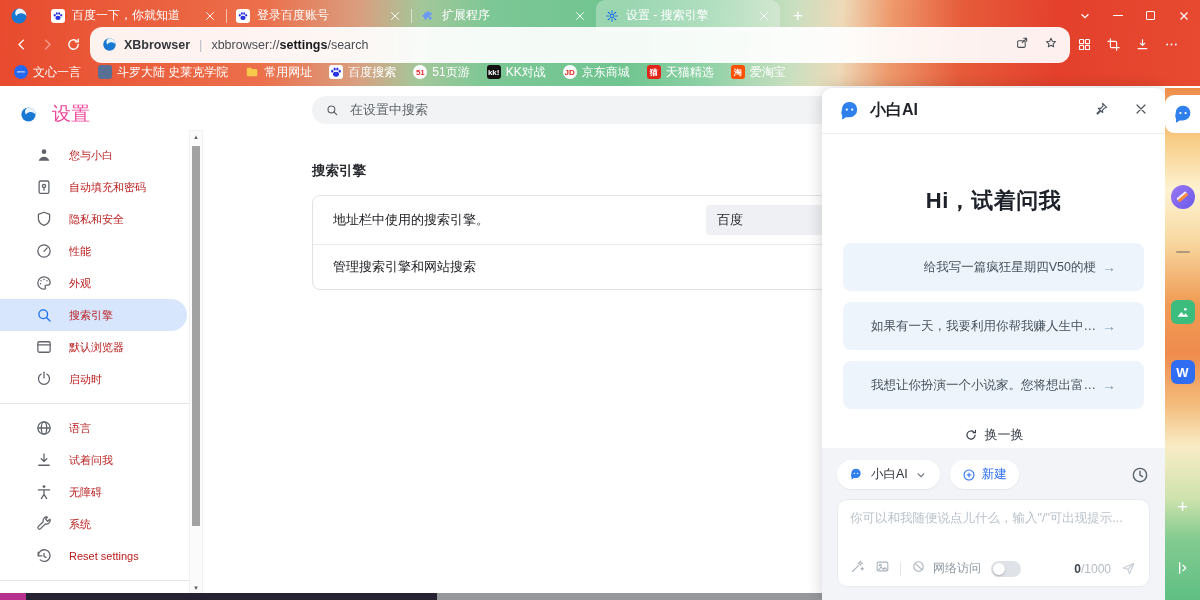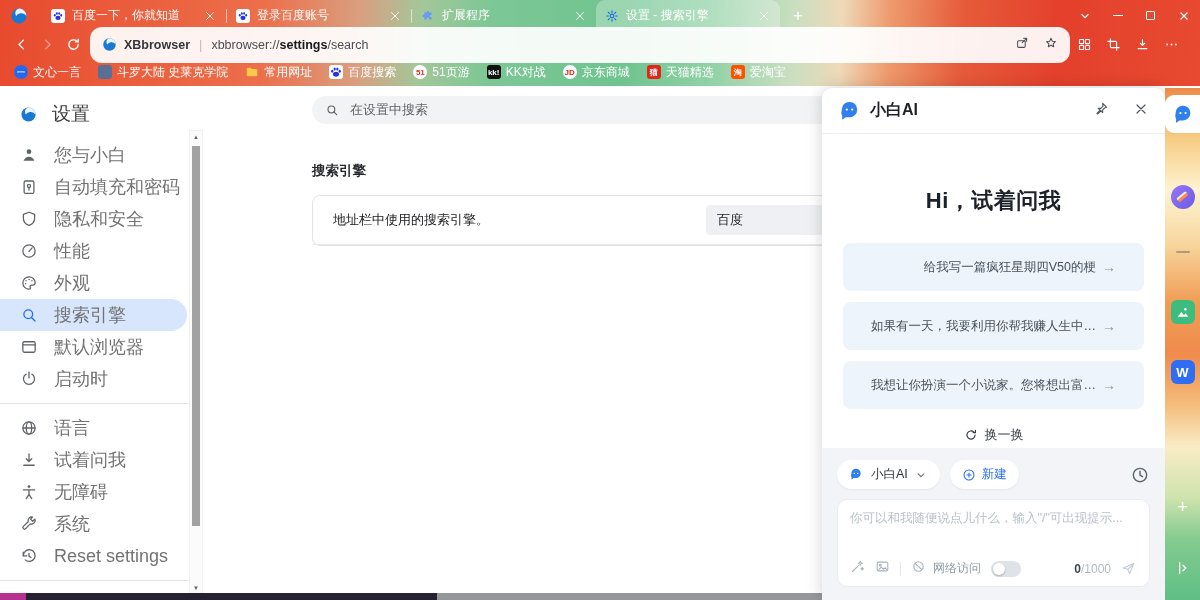--- a/index.html
+++ b/index.html
@@ -46,22 +46,22 @@
   .bookmarks { display:flex; align-items:center; height:28px; padding:0 14px; gap:17px; color:#fff; font-size:12px; }
   .bm { display:flex; align-items:center; gap:5px; white-space:nowrap; }
   .bm-ico { width:14px; height:14px; display:flex; align-items:center; justify-content:center; font-size:8px; font-weight:700; flex:0 0 auto; overflow:hidden; }
 
   
   .page { position:absolute; top:86px; left:0; right:0; bottom:0; background:#fff; z-index:1; }
 
   .sidebar { position:absolute; left:0; top:0; width:190px; bottom:0; background:#fff; }
   .sb-header { display:flex; align-items:center; gap:15px; padding:15px 0 12px 20px; }
   .sb-logo { width:17px; height:17px; }
-  .sb-title { font-size:19px; color:#404040; }
-  .nav-item { height:32px; display:flex; align-items:center; gap:16px; padding-left:20px; font-size:18px; color:#737373; border-radius:0 16px 16px 0; margin-right:3px; cursor:default; }
+  .sb-title { font-size:19px; color:#ec4899; }
+  .nav-item { height:32px; display:flex; align-items:center; gap:16px; padding-left:35px; font-size:11px; color:#b91c1c; border-radius:0 16px 16px 0; margin-right:3px; cursor:default; }
   .nav-item .nico { width:18px; height:18px; color:#5f6368; flex:0 0 auto; }
   .nav-item.selected { background:#d7e6fd; }
   .nav-item.selected .nico { color:#1a6ef0; }
   .nav-divider { height:1px; background:#e4e6e8; margin:8px 0; }
   .ext-ico { width:14px; height:14px; color:#5f6368; margin-left:2px; }
 
   
   .pg-scroll { position:absolute; left:189px; top:44px; width:14px; bottom:5px; background:#fbfbfb; border:1px solid #f0f0f0; z-index:2; }
   .pg-scroll .arr { position:absolute; left:0; width:100%; text-align:center; font-size:6px; color:#606060; }
   .pg-scroll .arr.up { top:3px; }
@@ -470,20 +470,23 @@
           <span>在设置中搜索</span>
         </div>
       </div>
       <div class="section">
         <div class="section-title">搜索引擎</div>
         <div class="card">
           <div class="card-row r1">
             <span>地址栏中使用的搜索引擎。</span>
             <span class="engine-select">百度</span>
           </div>
+          <div class="card-row r2">
+            <span>管理搜索引擎和网站搜索</span>
+          </div>
         </div>
       </div>
     </div>
   </div>
 
   <div class="ai-panel">
     <div class="ai-header">
       <span class="ai-logo"><svg viewBox="0 0 24 24" width="100%" height="100%">
             <path d="M4 10.8A7.8 7.8 0 0 1 11.8 3h.4A7.8 7.8 0 0 1 20 10.8v.4a7.8 7.8 0 0 1-7.8 7.8H8.2l-3.1 2.2c-.5.3-1 0-.9-.6l.3-2.6A7.8 7.8 0 0 1 4 11.2z" fill="#2f80ed"></path>
             <circle cx="9.2" cy="11" r="1.2" fill="#fff"></circle>

